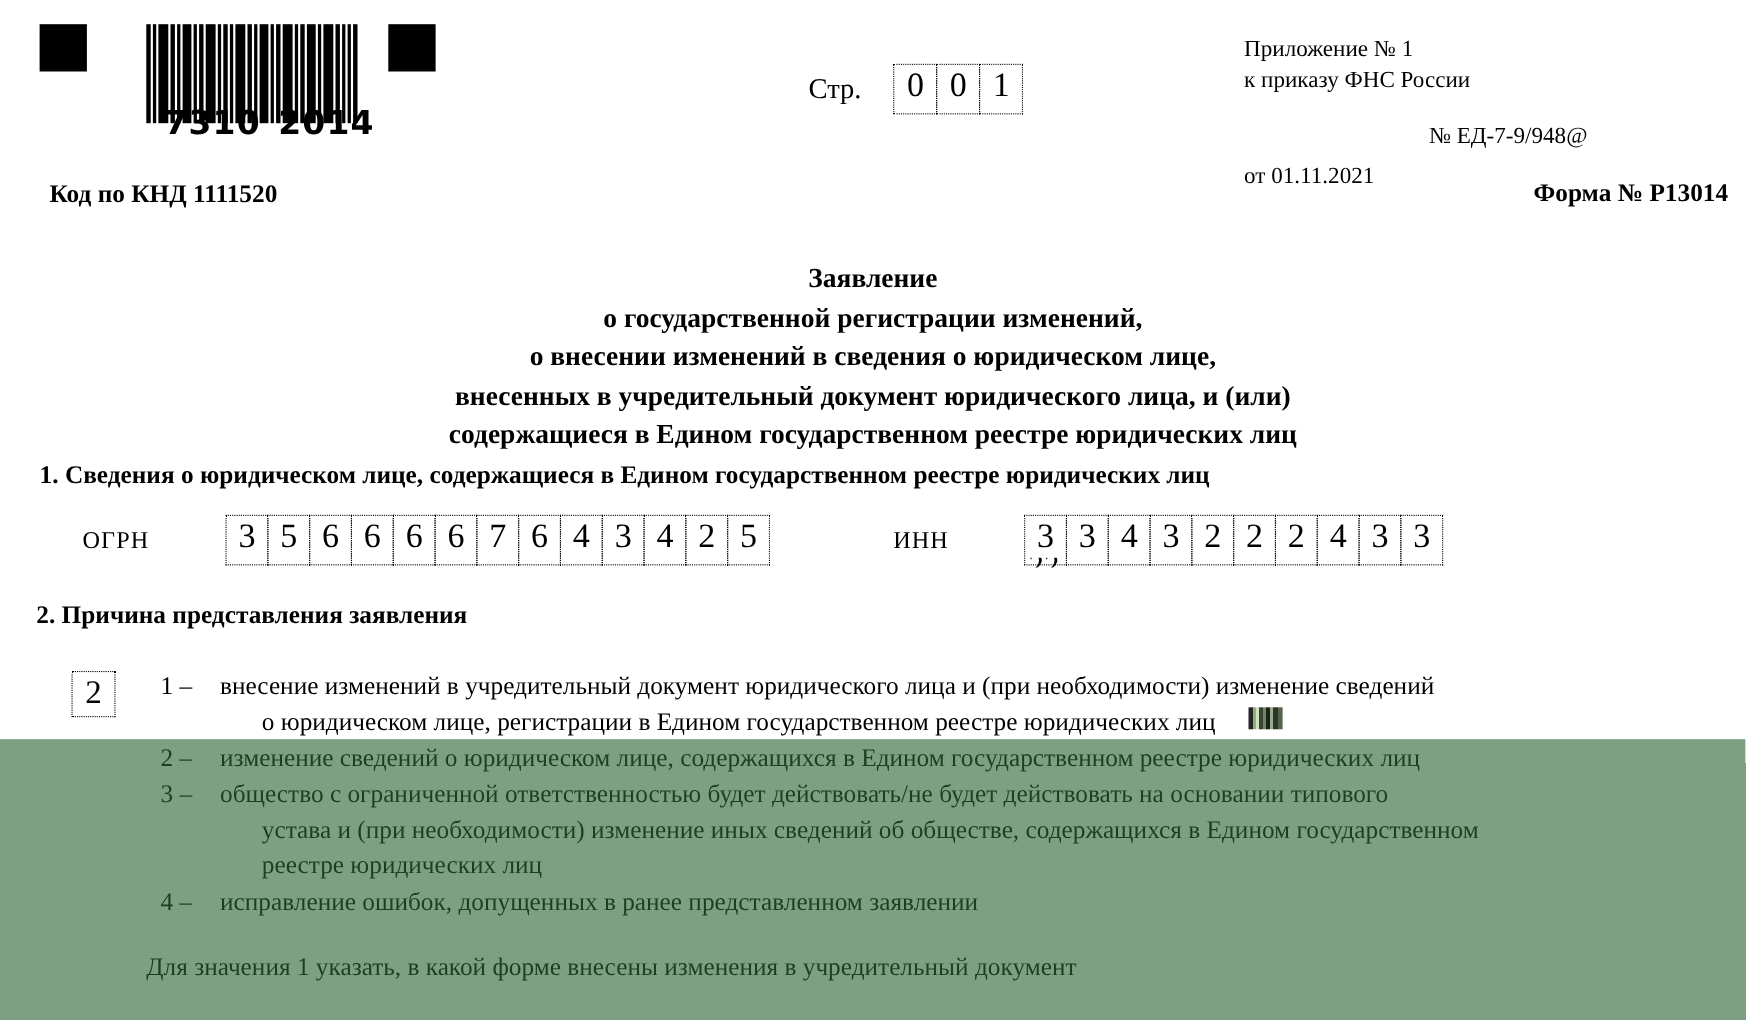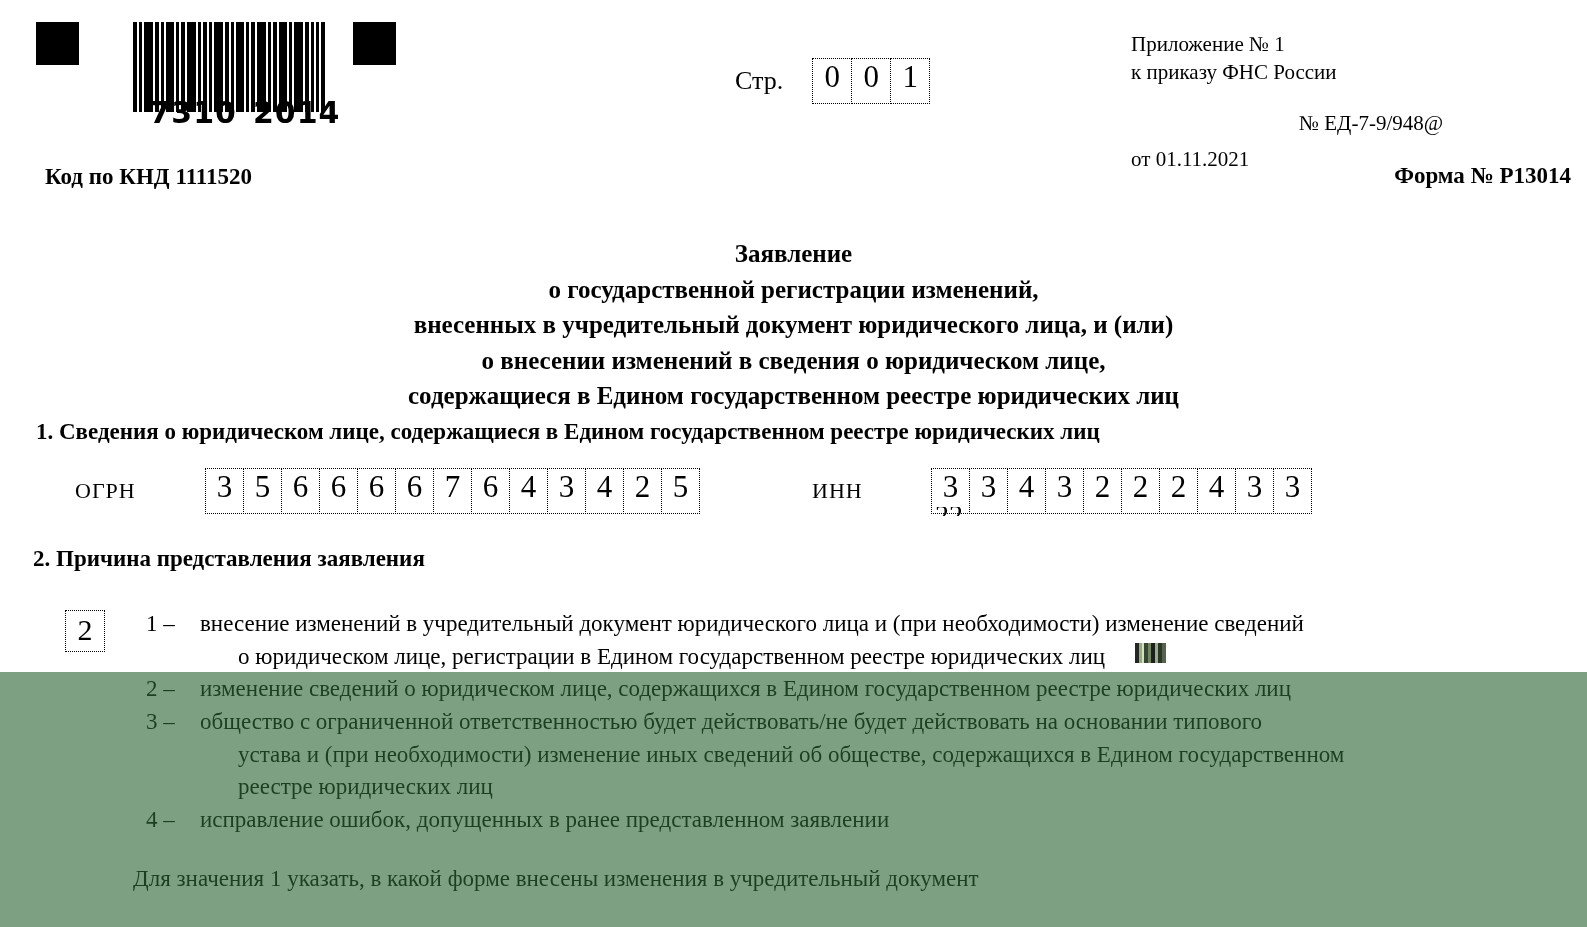--- a/index.html
+++ b/index.html
@@ -296,22 +296,22 @@
     <div class="row2">
       <span class="date">от 01.11.2021</span>
       <span>№ ЕД-7-9/948@</span>
     </div>
   </div>
   <div class="form-no">Форма № Р13014</div>
 
   <div class="doc-title">
     <div>Заявление</div>
     <div>о государственной регистрации изменений,</div>
+    <div>о внесении изменений в сведения о юридическом лице,</div>
     <div>внесенных в учредительный документ юридического лица, и (или)</div>
-    <div>о внесении изменений в сведения о юридическом лице,</div>
     <div>содержащиеся в Едином государственном реестре юридических лиц</div>
   </div>
 
   <div class="sec1-head">1.  Сведения о юридическом лице, содержащиеся в Едином государственном реестре юридических лиц</div>
 
   <div class="field-ogrn">
     <span class="field-label ogrn">ОГРН</span>
     <span class="cellrow">
       <span class="cell dig">3</span>
       <span class="cell dig">5</span>

